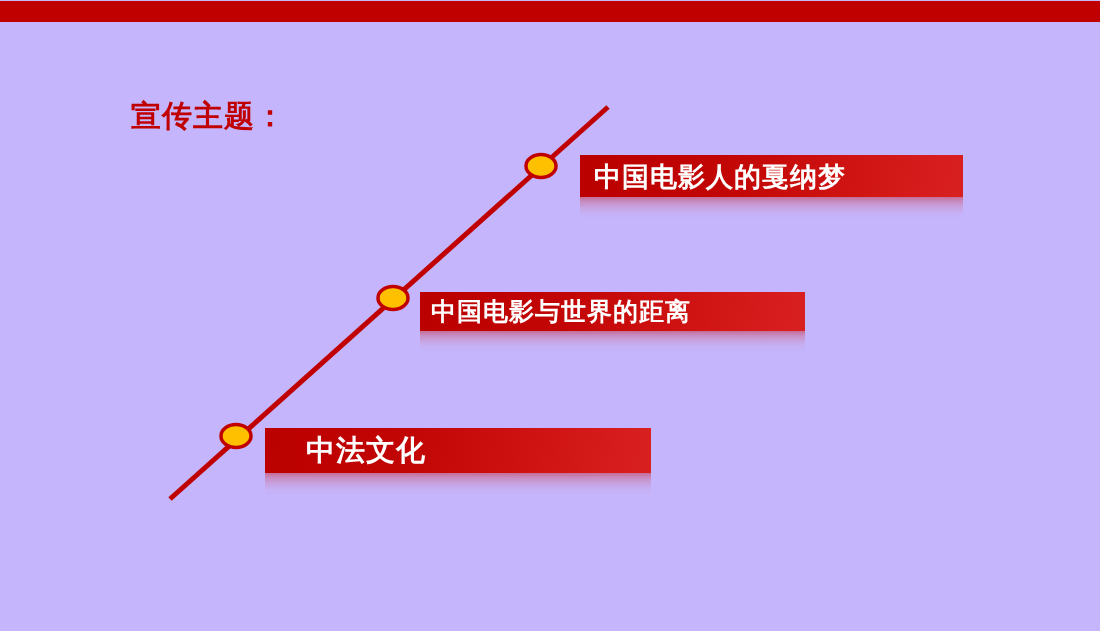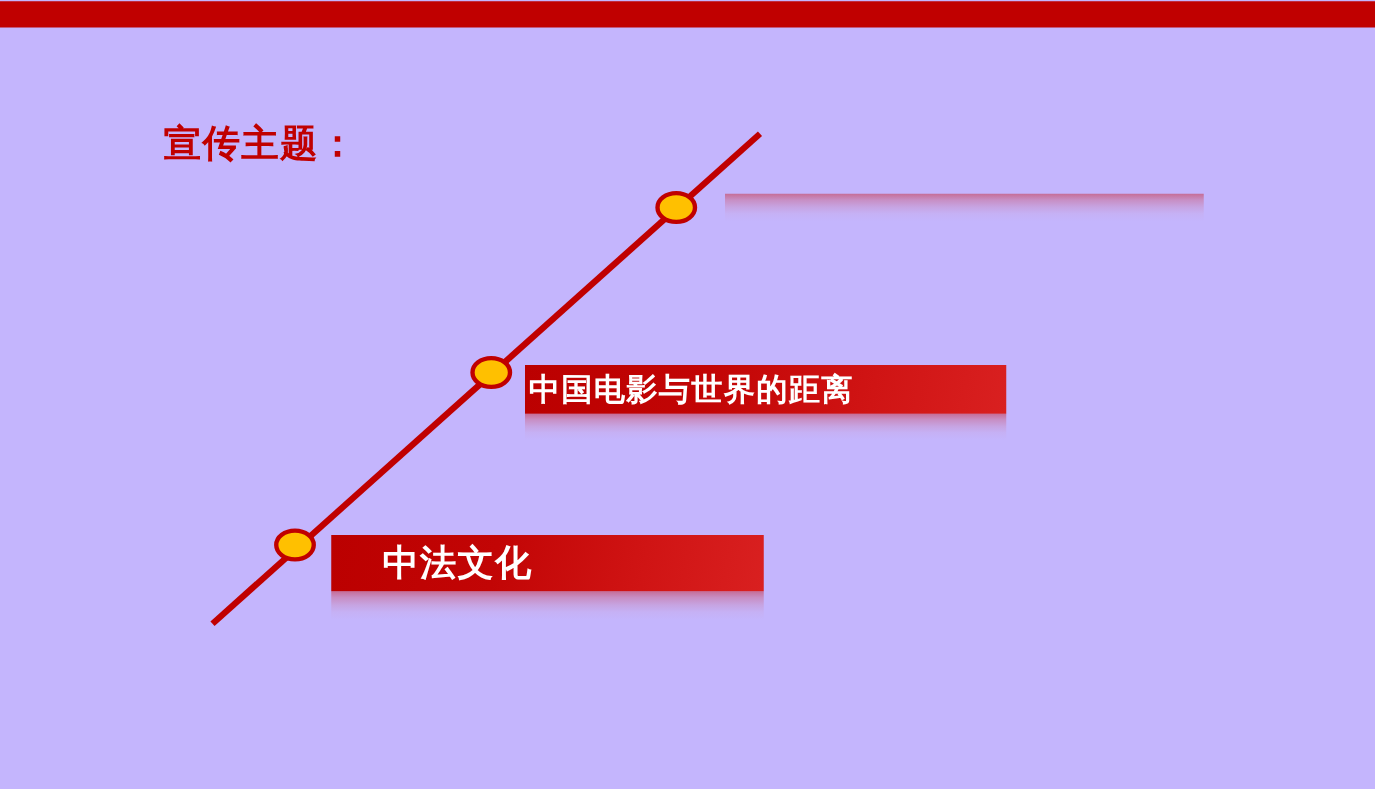--- a/index.html
+++ b/index.html
@@ -80,26 +80,26 @@
   }
 
   
   #banner-cannes-dream { left: 580px; top: 155px; width: 383px; }
   #banner-cannes-dream .banner-body { height: 42px; padding-left: 14px; }
   #banner-cannes-dream .banner-label { font-size: 27px; }
   #banner-cannes-dream .banner-reflection { height: 22px; }
 
   
   #banner-distance-world { left: 420px; top: 292px; width: 385px; }
-  #banner-distance-world .banner-body { height: 39px; padding-left: 3px; }
+  #banner-distance-world .banner-body { height: 39px; padding-left: 11px; }
   #banner-distance-world .banner-label { font-size: 25px; }
   #banner-distance-world .banner-reflection { height: 21px; }
 
   
-  #banner-sino-french-culture { left: 265px; top: 428px; width: 346px; }
+  #banner-sino-french-culture { left: 265px; top: 428px; width: 386px; }
   #banner-sino-french-culture .banner-body { height: 45px; padding-left: 41px; }
   #banner-sino-french-culture .banner-label { font-size: 29px; }
   #banner-sino-french-culture .banner-reflection { height: 23px; }
 </style>
 </head>
 <body>
 
 <div id="slide">
 
   <div id="top-bar"></div>
@@ -114,20 +114,23 @@
     </g>
     <g>
       <ellipse cx="393" cy="298" rx="15" ry="11.5" fill="#ffc000" stroke="#c00000" stroke-width="3.5"></ellipse>
     </g>
     <g>
       <ellipse cx="541" cy="166" rx="15" ry="11.5" fill="#ffc000" stroke="#c00000" stroke-width="3.5"></ellipse>
     </g>
   </svg>
 
   <div class="banner" id="banner-cannes-dream">
+    <div class="banner-body">
+      <span class="banner-label">中国电影人的戛纳梦</span>
+    </div>
     <div class="banner-reflection"></div>
   </div>
 
   <div class="banner" id="banner-distance-world">
     <div class="banner-body">
       <span class="banner-label">中国电影与世界的距离</span>
     </div>
     <div class="banner-reflection"></div>
   </div>
 

